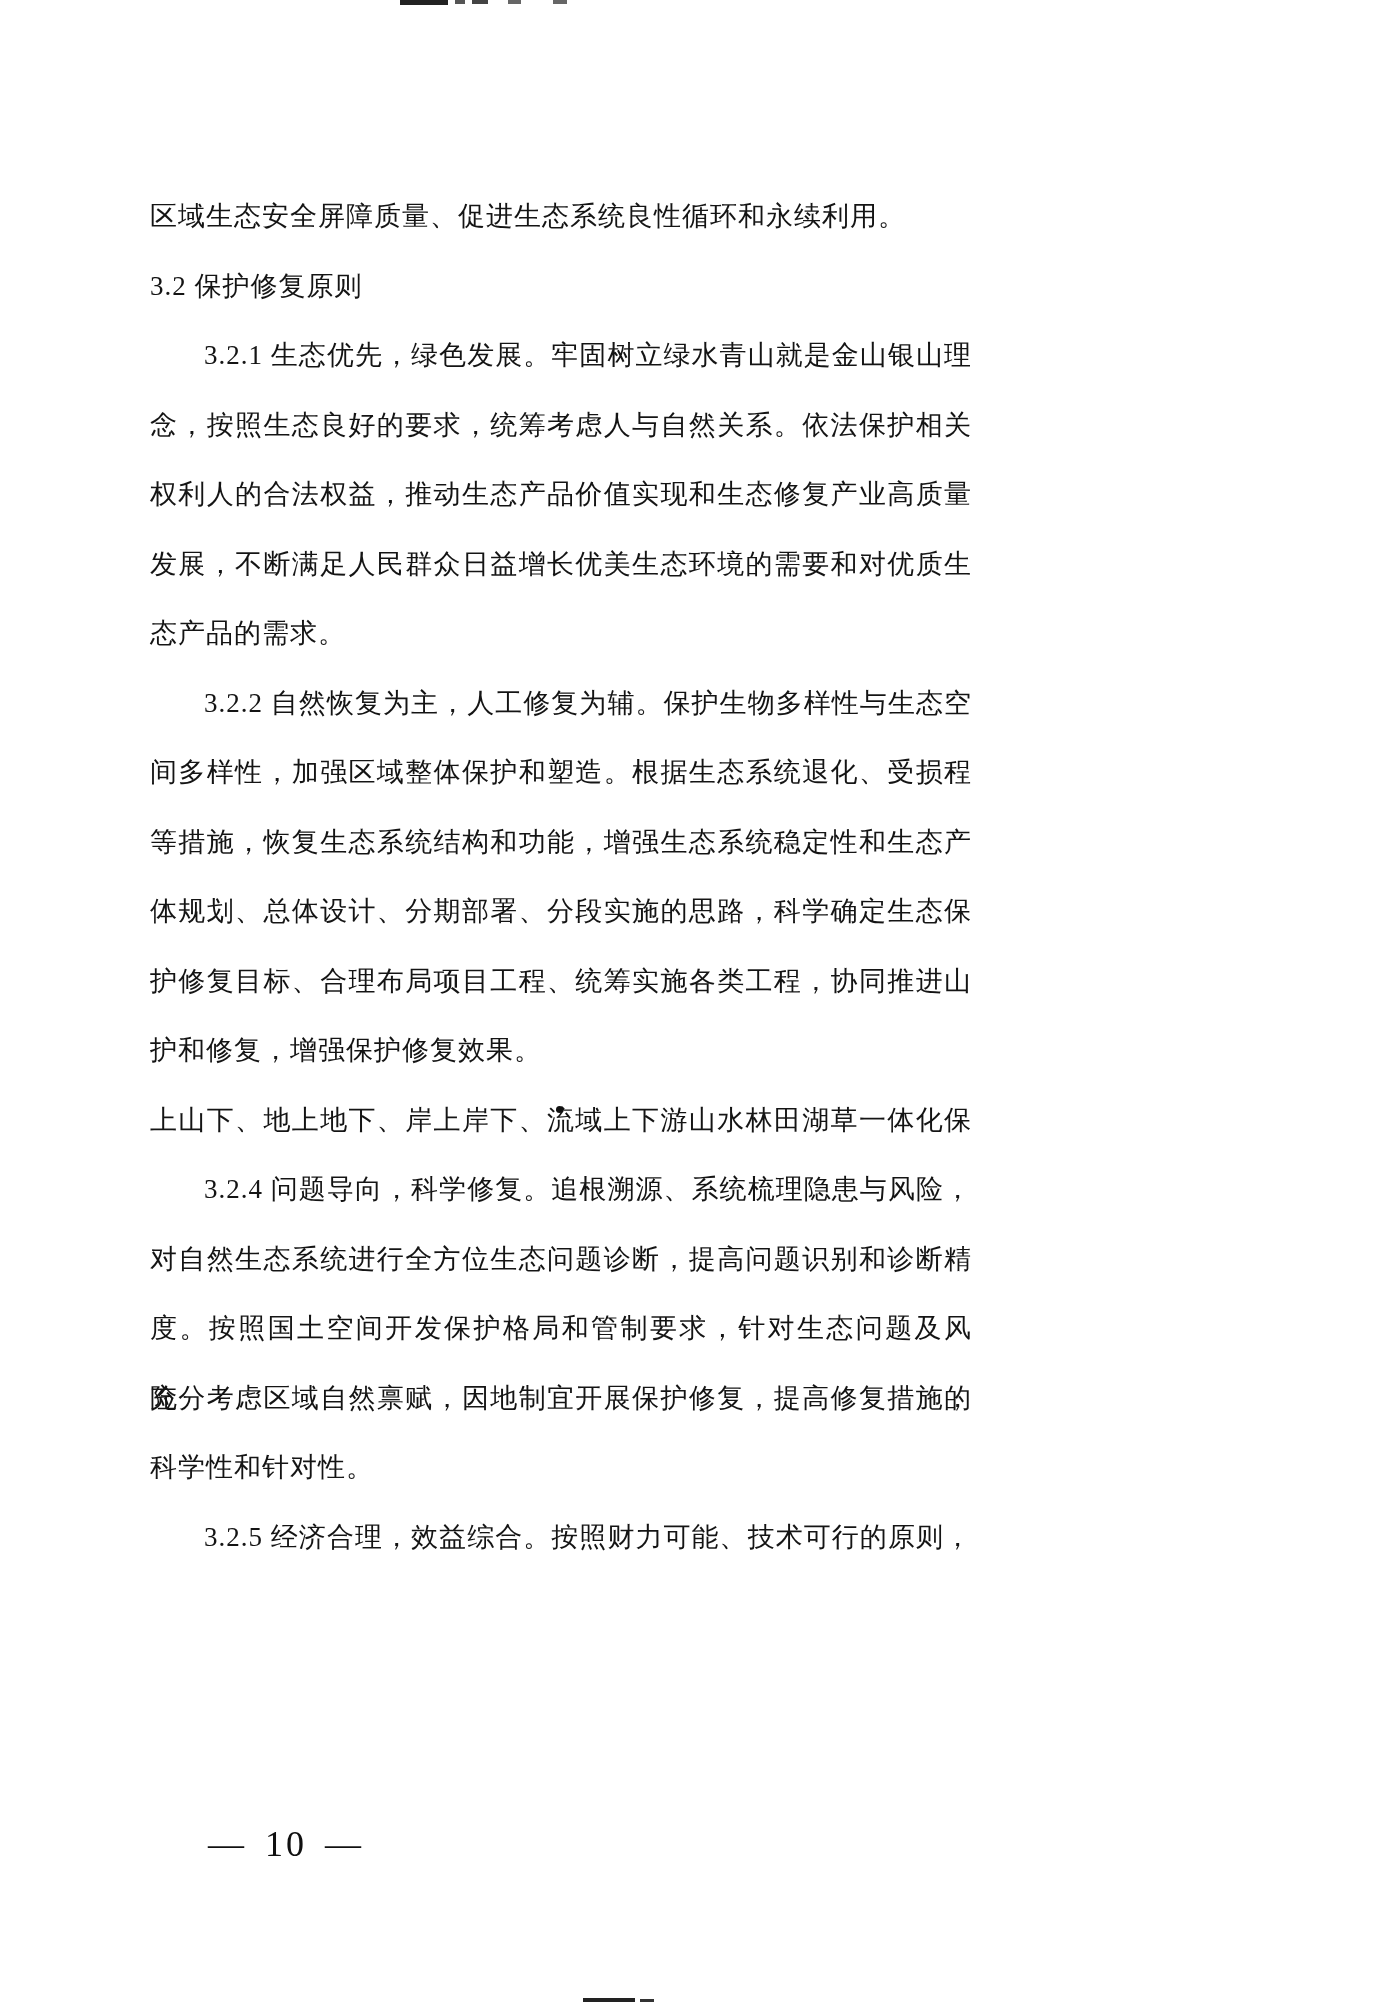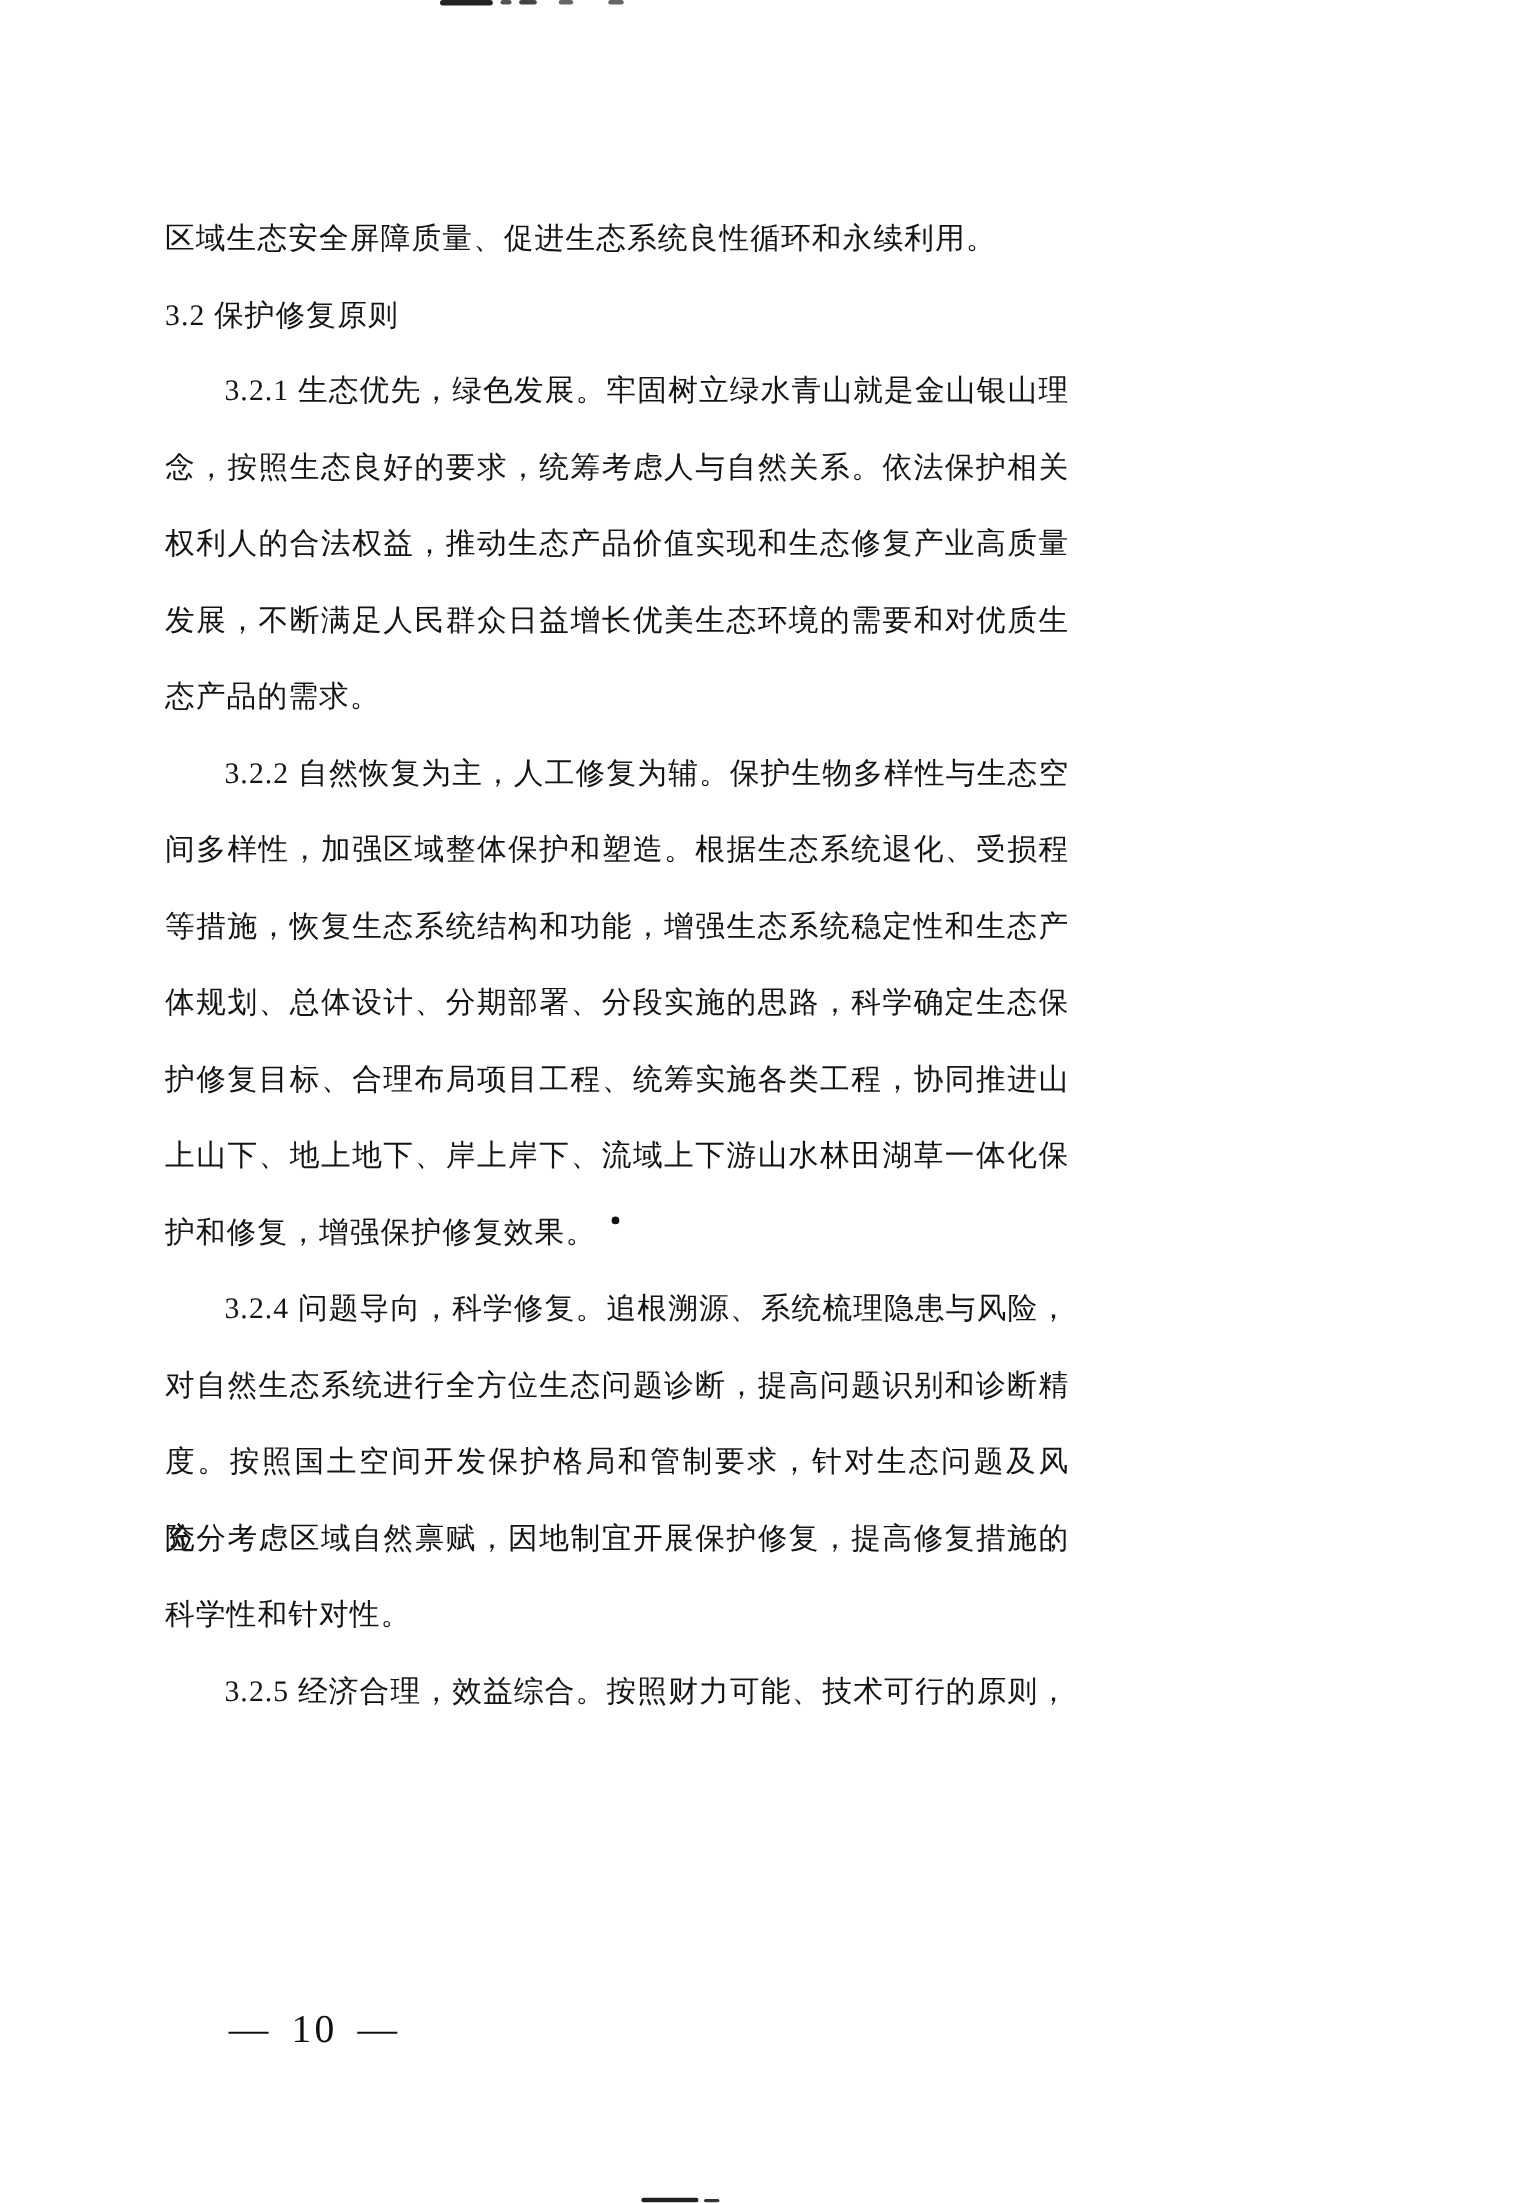--- a/index.html
+++ b/index.html
@@ -1,15 +1,15 @@
 <!DOCTYPE html>
 <html><head>
 <meta charset="utf-8">
 <style>
-  * { margin: 0; padding: 0; box-sizing: border-box; border-radius: 24px; }
+  * { margin: 0; padding: 0; box-sizing: border-box; }
   html, body {
     width: 1399px;
     height: 2003px;
     background: #ffffff;
   }
   .page {
     position: relative;
     width: 1399px;
     height: 2003px;
     background: #ffffff;
@@ -80,22 +80,22 @@
       <div class="line indent fill">3.2.1 生态优先，绿色发展。牢固树立绿水青山就是金山银山理</div>
       <div class="line fill">念，按照生态良好的要求，统筹考虑人与自然关系。依法保护相关</div>
       <div class="line fill">权利人的合法权益，推动生态产品价值实现和生态修复产业高质量</div>
       <div class="line fill">发展，不断满足人民群众日益增长优美生态环境的需要和对优质生</div>
       <div class="line">态产品的需求。</div>
       <div class="line indent fill">3.2.2 自然恢复为主，人工修复为辅。保护生物多样性与生态空</div>
       <div class="line fill">间多样性，加强区域整体保护和塑造。根据生态系统退化、受损程</div>
       <div class="line fill">等措施，恢复生态系统结构和功能，增强生态系统稳定性和生态产</div>
       <div class="line fill">体规划、总体设计、分期部署、分段实施的思路，科学确定生态保</div>
       <div class="line fill">护修复目标、合理布局项目工程、统筹实施各类工程，协同推进山</div>
+      <div class="line">护和修复，增强保护修复效果。</div>
       <div class="line fill">上山下、地上地下、岸上岸下、流域上下游山水林田湖草一体化保</div>
-      <div class="line">护和修复，增强保护修复效果。</div>
       <div class="line indent fill">3.2.4 问题导向，科学修复。追根溯源、系统梳理隐患与风险，</div>
       <div class="line fill">对自然生态系统进行全方位生态问题诊断，提高问题识别和诊断精</div>
       <div class="line fill">度。按照国土空间开发保护格局和管制要求，针对生态问题及风险，</div>
       <div class="line fill">充分考虑区域自然禀赋，因地制宜开展保护修复，提高修复措施的</div>
       <div class="line">科学性和针对性。</div>
       <div class="line indent fill">3.2.5 经济合理，效益综合。按照财力可能、技术可行的原则，</div>
     </div>
 
   <div class="dot-artifact" style="left:556px; top:1106px;"></div>
 

